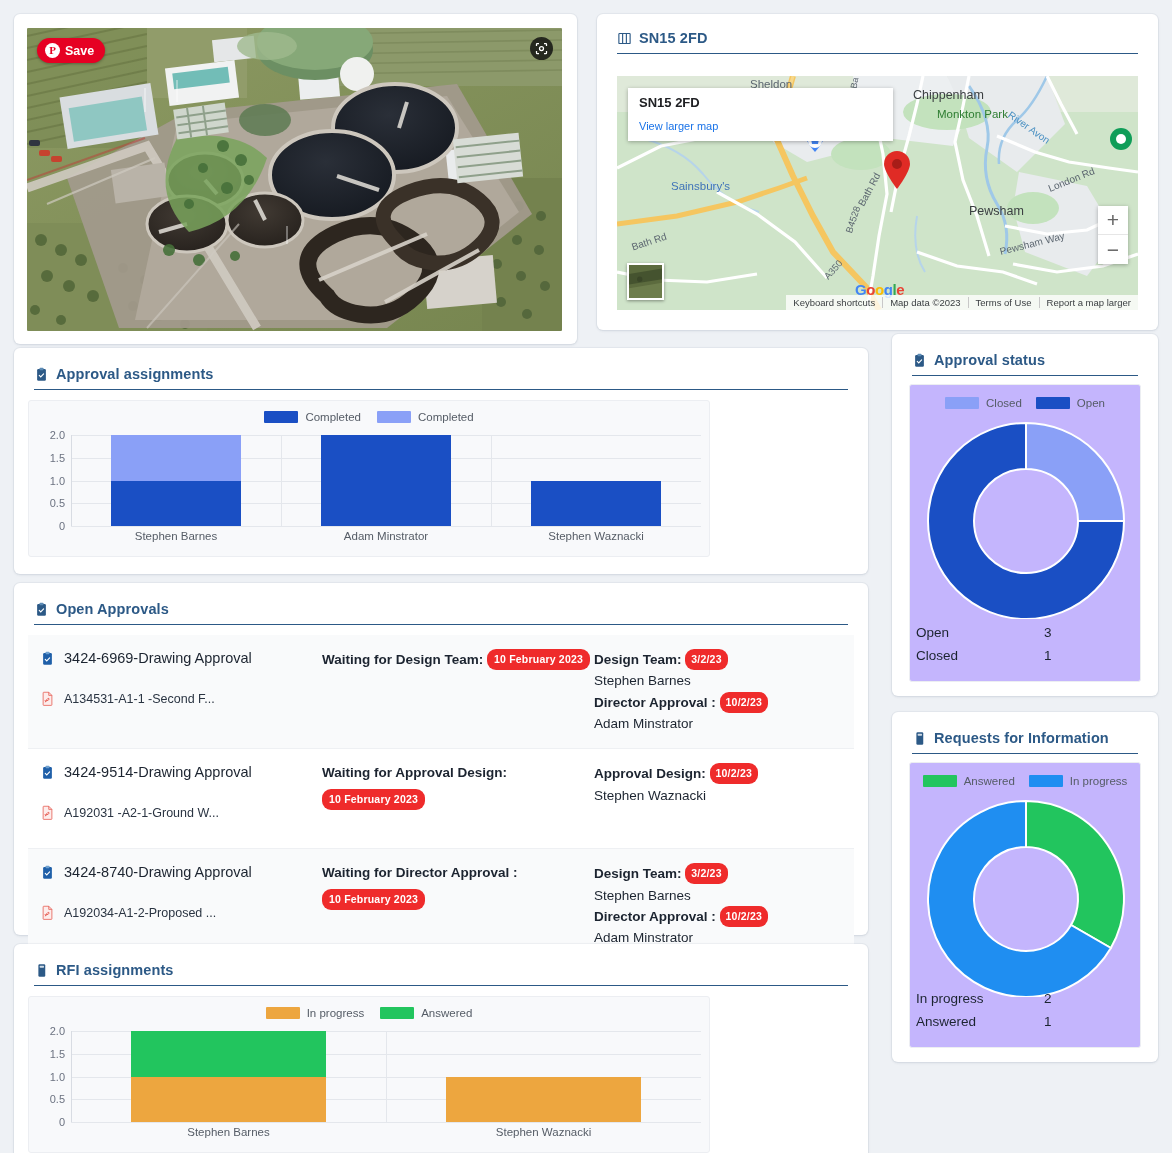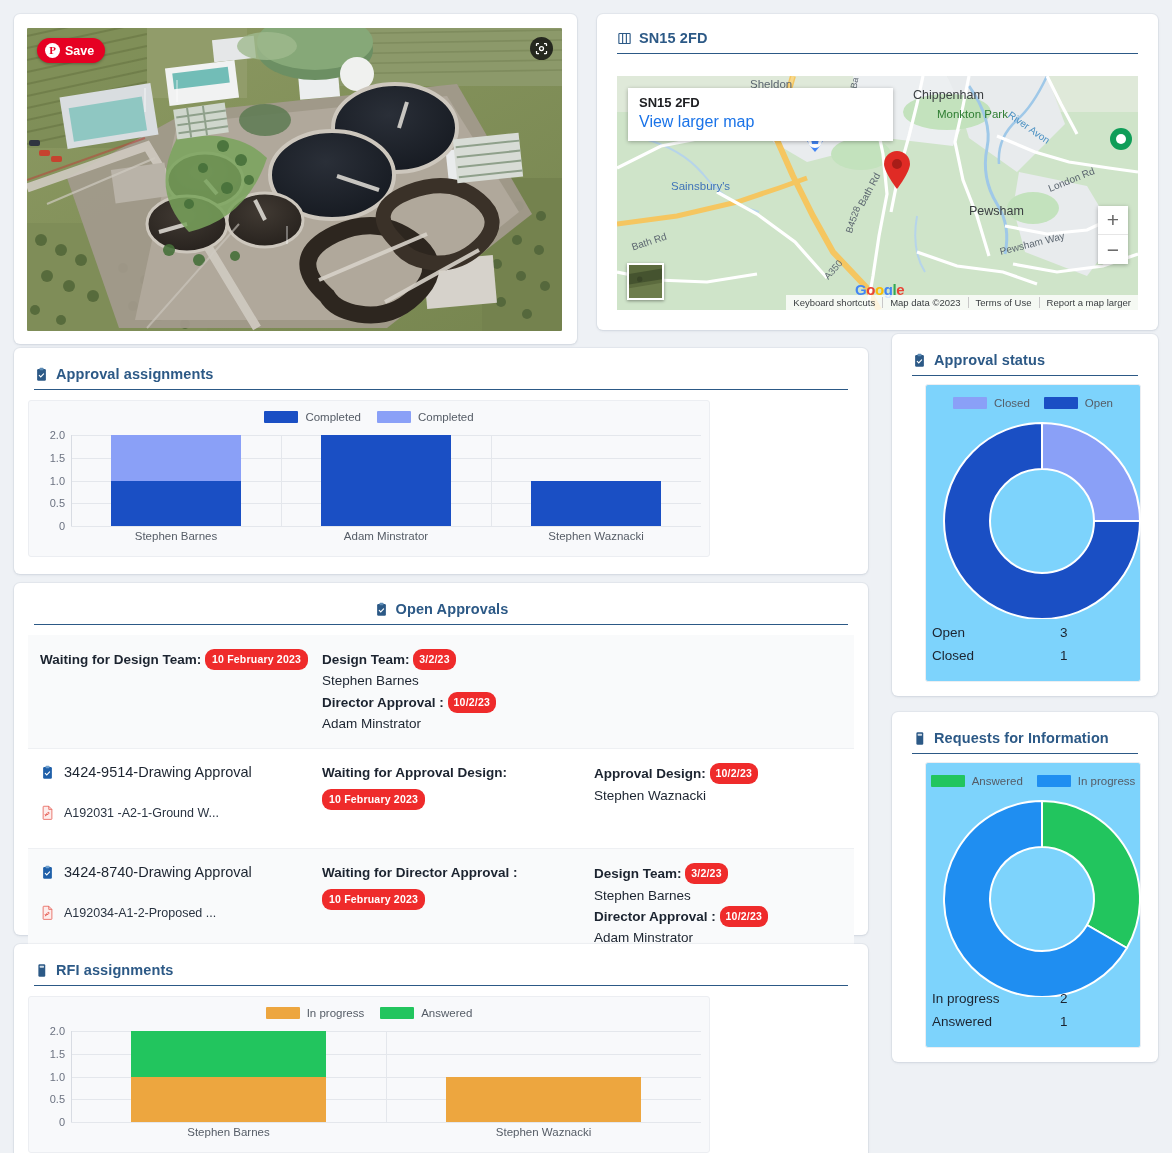--- a/index.html
+++ b/index.html
@@ -69,21 +69,21 @@
     background: #e8eae6;
   }
   .map-svg { position: absolute; inset: 0; width: 100%; height: 100%; }
   .map-info {
     position: absolute; left: 11px; top: 12px;
     width: 265px; height: 53px; background: #fff;
     box-shadow: 0 1px 4px rgba(0,0,0,.3);
     padding: 7px 11px;
   }
   .map-info .mi-title { font-size: 13px; font-weight: 700; color: #202124; }
-  .map-info .mi-link { font-size: 16px; color: #1a73e8; cursor: pointer; margin-top: 3px; }
+  .map-info .mi-link { font-size: 11px; color: #1a73e8; cursor: pointer; margin-top: 10px; }
   .map-zoom {
     position: absolute; right: 10px; top: 130px;
     width: 30px; background: #fff;
     box-shadow: 0 1px 4px rgba(0,0,0,.3);
   }
   .map-zoom div {
     height: 29px; display: flex; align-items: center; justify-content: center;
     font-size: 21px; color: #666; cursor: pointer; font-weight: 300;
   }
   .map-zoom div:first-child { border-bottom: 1px solid #e6e6e6; }
@@ -170,21 +170,21 @@
   .mt4 { margin-top: 5px; display: inline-block; }
 
   
   #rfi-assign { left: 14px; top: 944px; width: 854px; height: 226px; }
 
   
   #appr-status { left: 892px; top: 334px; width: 266px; height: 362px; }
   #rfi-card    { left: 892px; top: 712px; width: 266px; height: 350px; }
   .donut-box {
     position: absolute; left: 17px; top: 50px; right: 17px; bottom: 14px;
-    background: #7dd3fc; border: 1px solid #eceef2; border-radius: 3px; margin-left: 16px;
+    background: #c4b5fd; border: 1px solid #eceef2; border-radius: 3px;
   }
   .donut-legend {
     position: absolute; left: 0; right: 0; top: 12px;
     display: flex; justify-content: center; align-items: center; gap: 14px;
   }
   .donut-wrap { position: absolute; left: 0; right: 0; top: 34px; height: 198px; }
   .donut-wrap svg { display: block; margin: 0 auto; }
   .stat-rows { position: absolute; left: 6px; right: 10px; bottom: 14px; }
   .stat-row {
     display: flex; align-items: center;
@@ -534,32 +534,50 @@
         </div>
         <div class="xlabels">
           <div class="xlbl" style="left:16.666666666666668%">Stephen Barnes</div>
           <div class="xlbl" style="left:50%">Adam Minstrator</div>
           <div class="xlbl" style="left:83.33333333333334%">Stephen Waznacki</div>
         </div>
       </div>
   </div>
 
   <div class="card" id="open-appr">
-    <div class="card-head" style="margin-top:18px;justify-content:center;">
+    <div class="card-head" style="margin-top:18px;">
       <span class="hicon">
         <svg viewBox="0 0 24 24" fill="#2c5986">
           <rect x="5" y="3" width="14" height="19" rx="2"></rect>
           <rect x="9" y="1" width="6" height="4" rx="1" fill="#5d8bb5"></rect>
           <path d="M8.4 13.5 l2.4 2.4 l4.6 -5" stroke="#ffffff" stroke-width="1.8" fill="none" stroke-linecap="round"></path>
         </svg>
       </span>
       <span class="title">Open Approvals</span>
     </div>
     <div class="appr-list" id="approvals-list">
         <div class="appr-row alt">
+          <div>
+            <div class="ar-title">
+              <span class="hicon" style="margin-top:2px"><svg viewBox="0 0 24 24" fill="#1f5fa8" width="15" height="15">
+                  <rect x="5" y="3" width="14" height="19" rx="2"></rect>
+                  <rect x="9" y="1" width="6" height="4" rx="1" fill="#6fa0cf"></rect>
+                  <path d="M8.4 13.5 l2.4 2.4 l4.6 -5" stroke="#ffffff" stroke-width="1.8" fill="none" stroke-linecap="round"></path>
+                </svg></span>
+              <span class="tx">3424-6969-Drawing Approval</span>
+            </div>
+            <div class="ar-file">
+              <span class="hicon"><svg viewBox="0 0 24 24" width="15" height="15">
+                  <path d="M6 2 h8 l5 5 v15 a1 1 0 0 1 -1 1 H6 a1 1 0 0 1 -1 -1 V3 a1 1 0 0 1 1 -1 Z" fill="#fdeceb" stroke="#e45449" stroke-width="1.2"></path>
+                  <path d="M14 2 v5 h5" fill="none" stroke="#e45449" stroke-width="1.2"></path>
+                  <path d="M8.5 18 q2 -5 4 -6 q2 -1 2 1 q0 2 -5 3 q-2 .4 -2 -.6" fill="none" stroke="#e45449" stroke-width="1.4"></path>
+                </svg></span>
+              <span class="tx">A134531-A1-1 -Second F...</span>
+            </div>
+          </div>
           <div class="ar-wait">Waiting for Design Team: <span class="badge">10 February 2023</span></div>
           <div class="ar-detail">
             <div><b>Design Team:</b> <span class="badge small">3/2/23</span></div>
             <div class="nm">Stephen Barnes</div>
             <div><b>Director Approval :</b> <span class="badge small">10/2/23</span></div>
             <div class="nm">Adam Minstrator</div>
           </div>
         </div>
         <div class="appr-row">
           <div>

